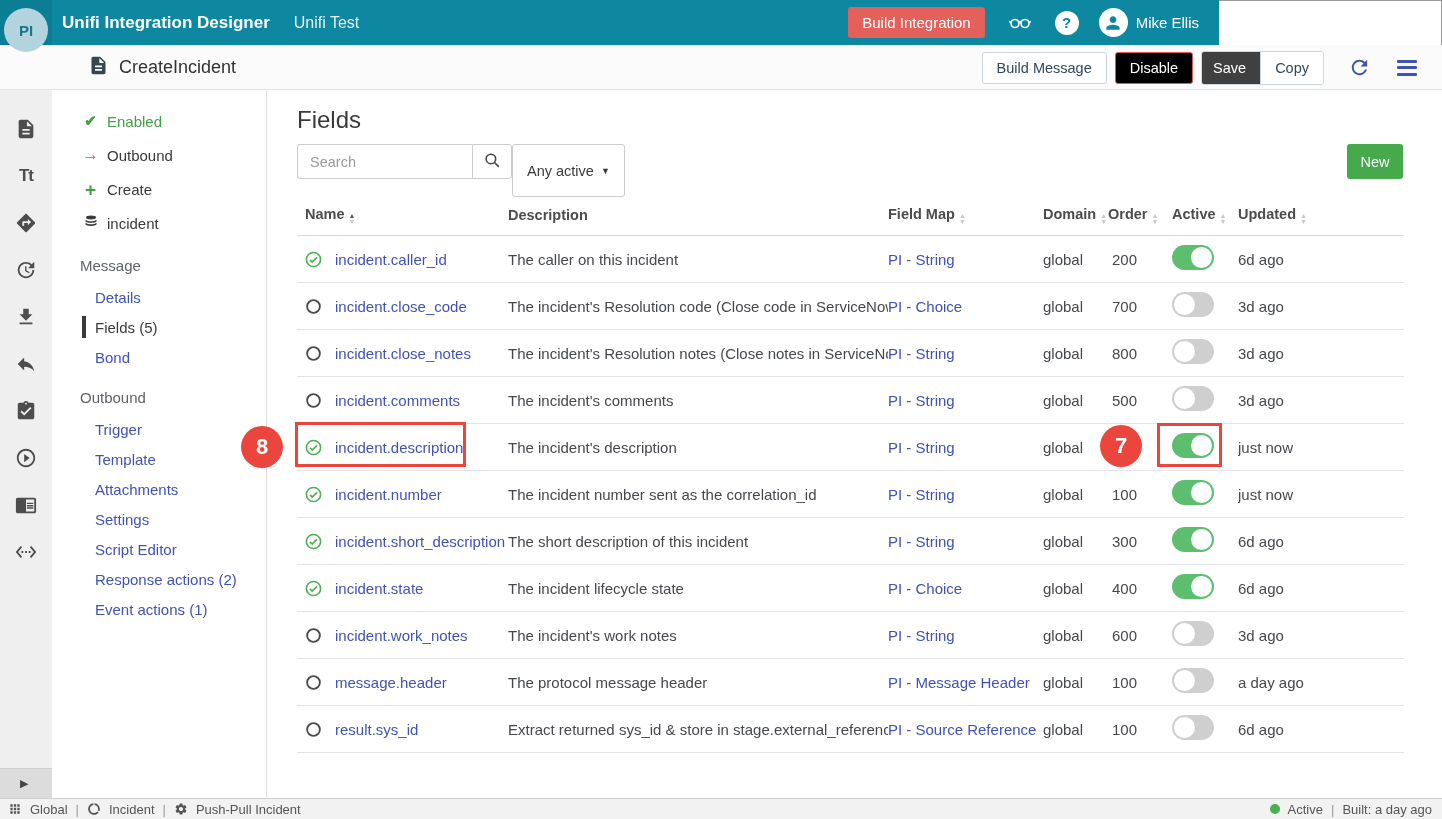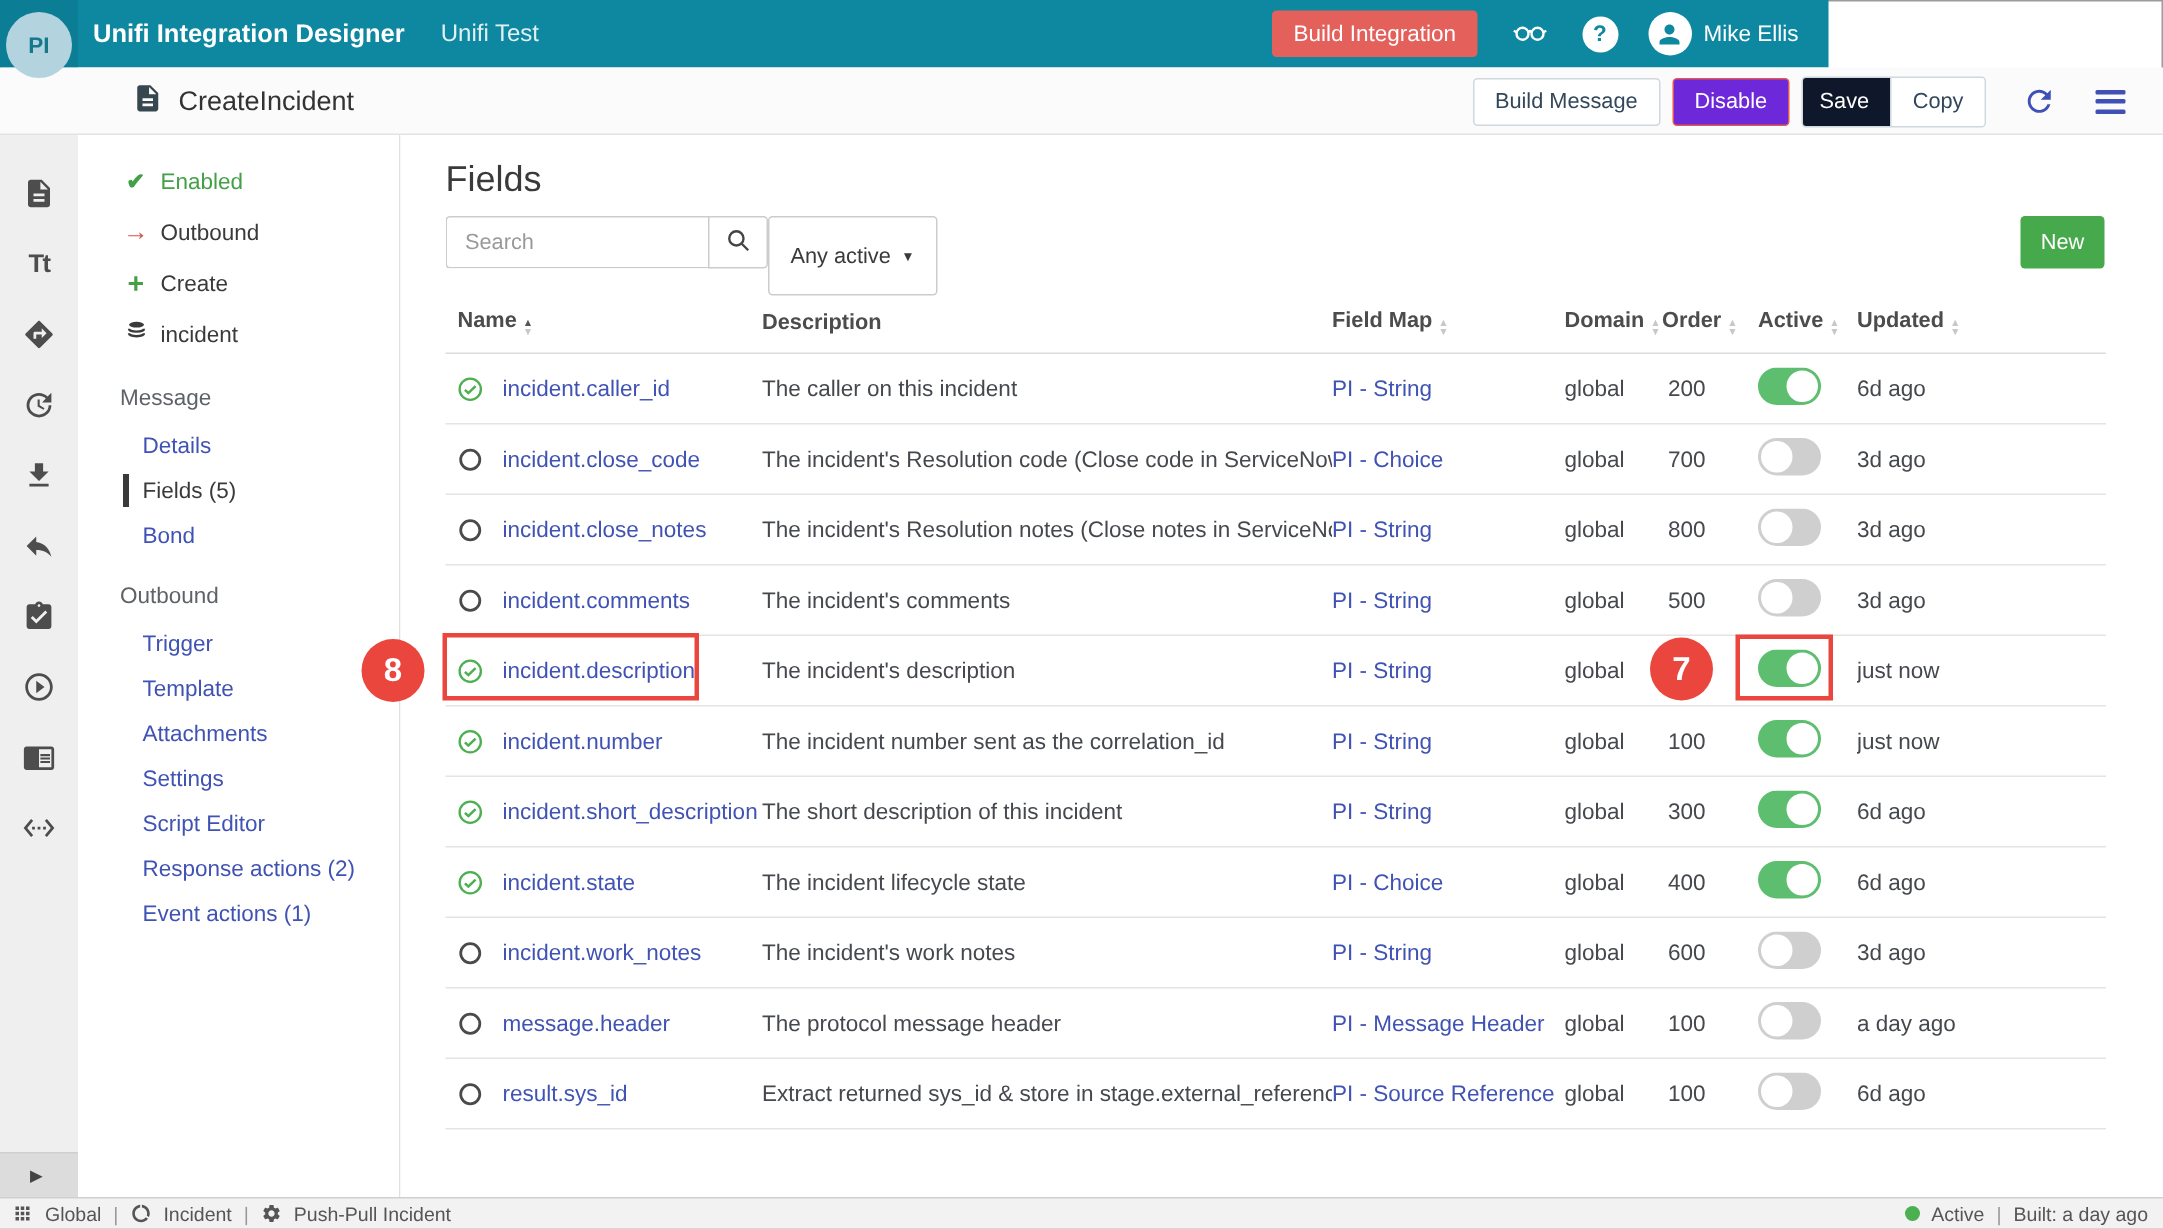--- a/index.html
+++ b/index.html
@@ -20,23 +20,23 @@
   .user-name { color:#fff; font-size:15px; }
 
   
   .toolbar { position:absolute; left:0; top:45px; width:1442px; height:45px; background:#fbfbfb; border-bottom:1px solid #e3e3e3; }
   .pi-avatar { position:absolute; left:4px; top:8px; width:44px; height:44px; border-radius:50%; background:#b3d4df; color:#17788c; font-weight:700; font-size:15px; display:flex; align-items:center; justify-content:center; z-index:3; }
   .rec-title-wrap { position:absolute; left:88px; top:0; height:45px; display:flex; align-items:center; gap:10px; }
   .rec-title { font-size:18px; color:#333; }
   .toolbar-right { position:absolute; right:25px; top:0; height:45px; display:flex; align-items:center; gap:8px; }
   .btn { height:32px; border-radius:3px; font-size:14.5px; padding:0 14px; font-family:inherit; cursor:pointer; }
   .btn-plain { background:#fff; border:1px solid #cfd7df; color:#33475b; }
-  .btn-danger { background:#6d28d9; border:1px solid #e2574f; color:#fff;text-align:center; }
+  .btn-danger { background:#000000; border:1px solid #e2574f; color:#fff;text-align:center; }
   .btn-group { display:inline-flex; border:1px solid #cfd7df; border-radius:3px; overflow:hidden; }
-  .btn-save { background:#0f172a; color:#fff; border:none; border-radius:0;padding-left:11px; }
+  .btn-save { background:#404040; color:#fff; border:none; border-radius:0;padding-left:11px; }
   .btn-copy { background:#fff; color:#33475b; border:none; border-left:1px solid #cfd7df; border-radius:0; }
   .icon-btn { background:none; border:none; cursor:pointer; display:flex; align-items:center; justify-content:center; }
   .refresh-btn { margin-left:16px; }
   .hamburger { margin-left:18px; display:flex; flex-direction:column; gap:3.5px; }
   .hamburger span { width:20px; height:3px; background:#3f51b5; border-radius:1px; }
 
   
   .rail { position:absolute; left:0; top:90px; width:52px; height:708px; background:#efefef; }
   .rail-icons { position:absolute; top:28px; left:0; width:52px; display:flex; flex-direction:column; align-items:center; gap:25px; }
   .rail-ic { width:22px; height:22px; display:flex; align-items:center; justify-content:center; cursor:pointer; color:#4d4d4d; }

